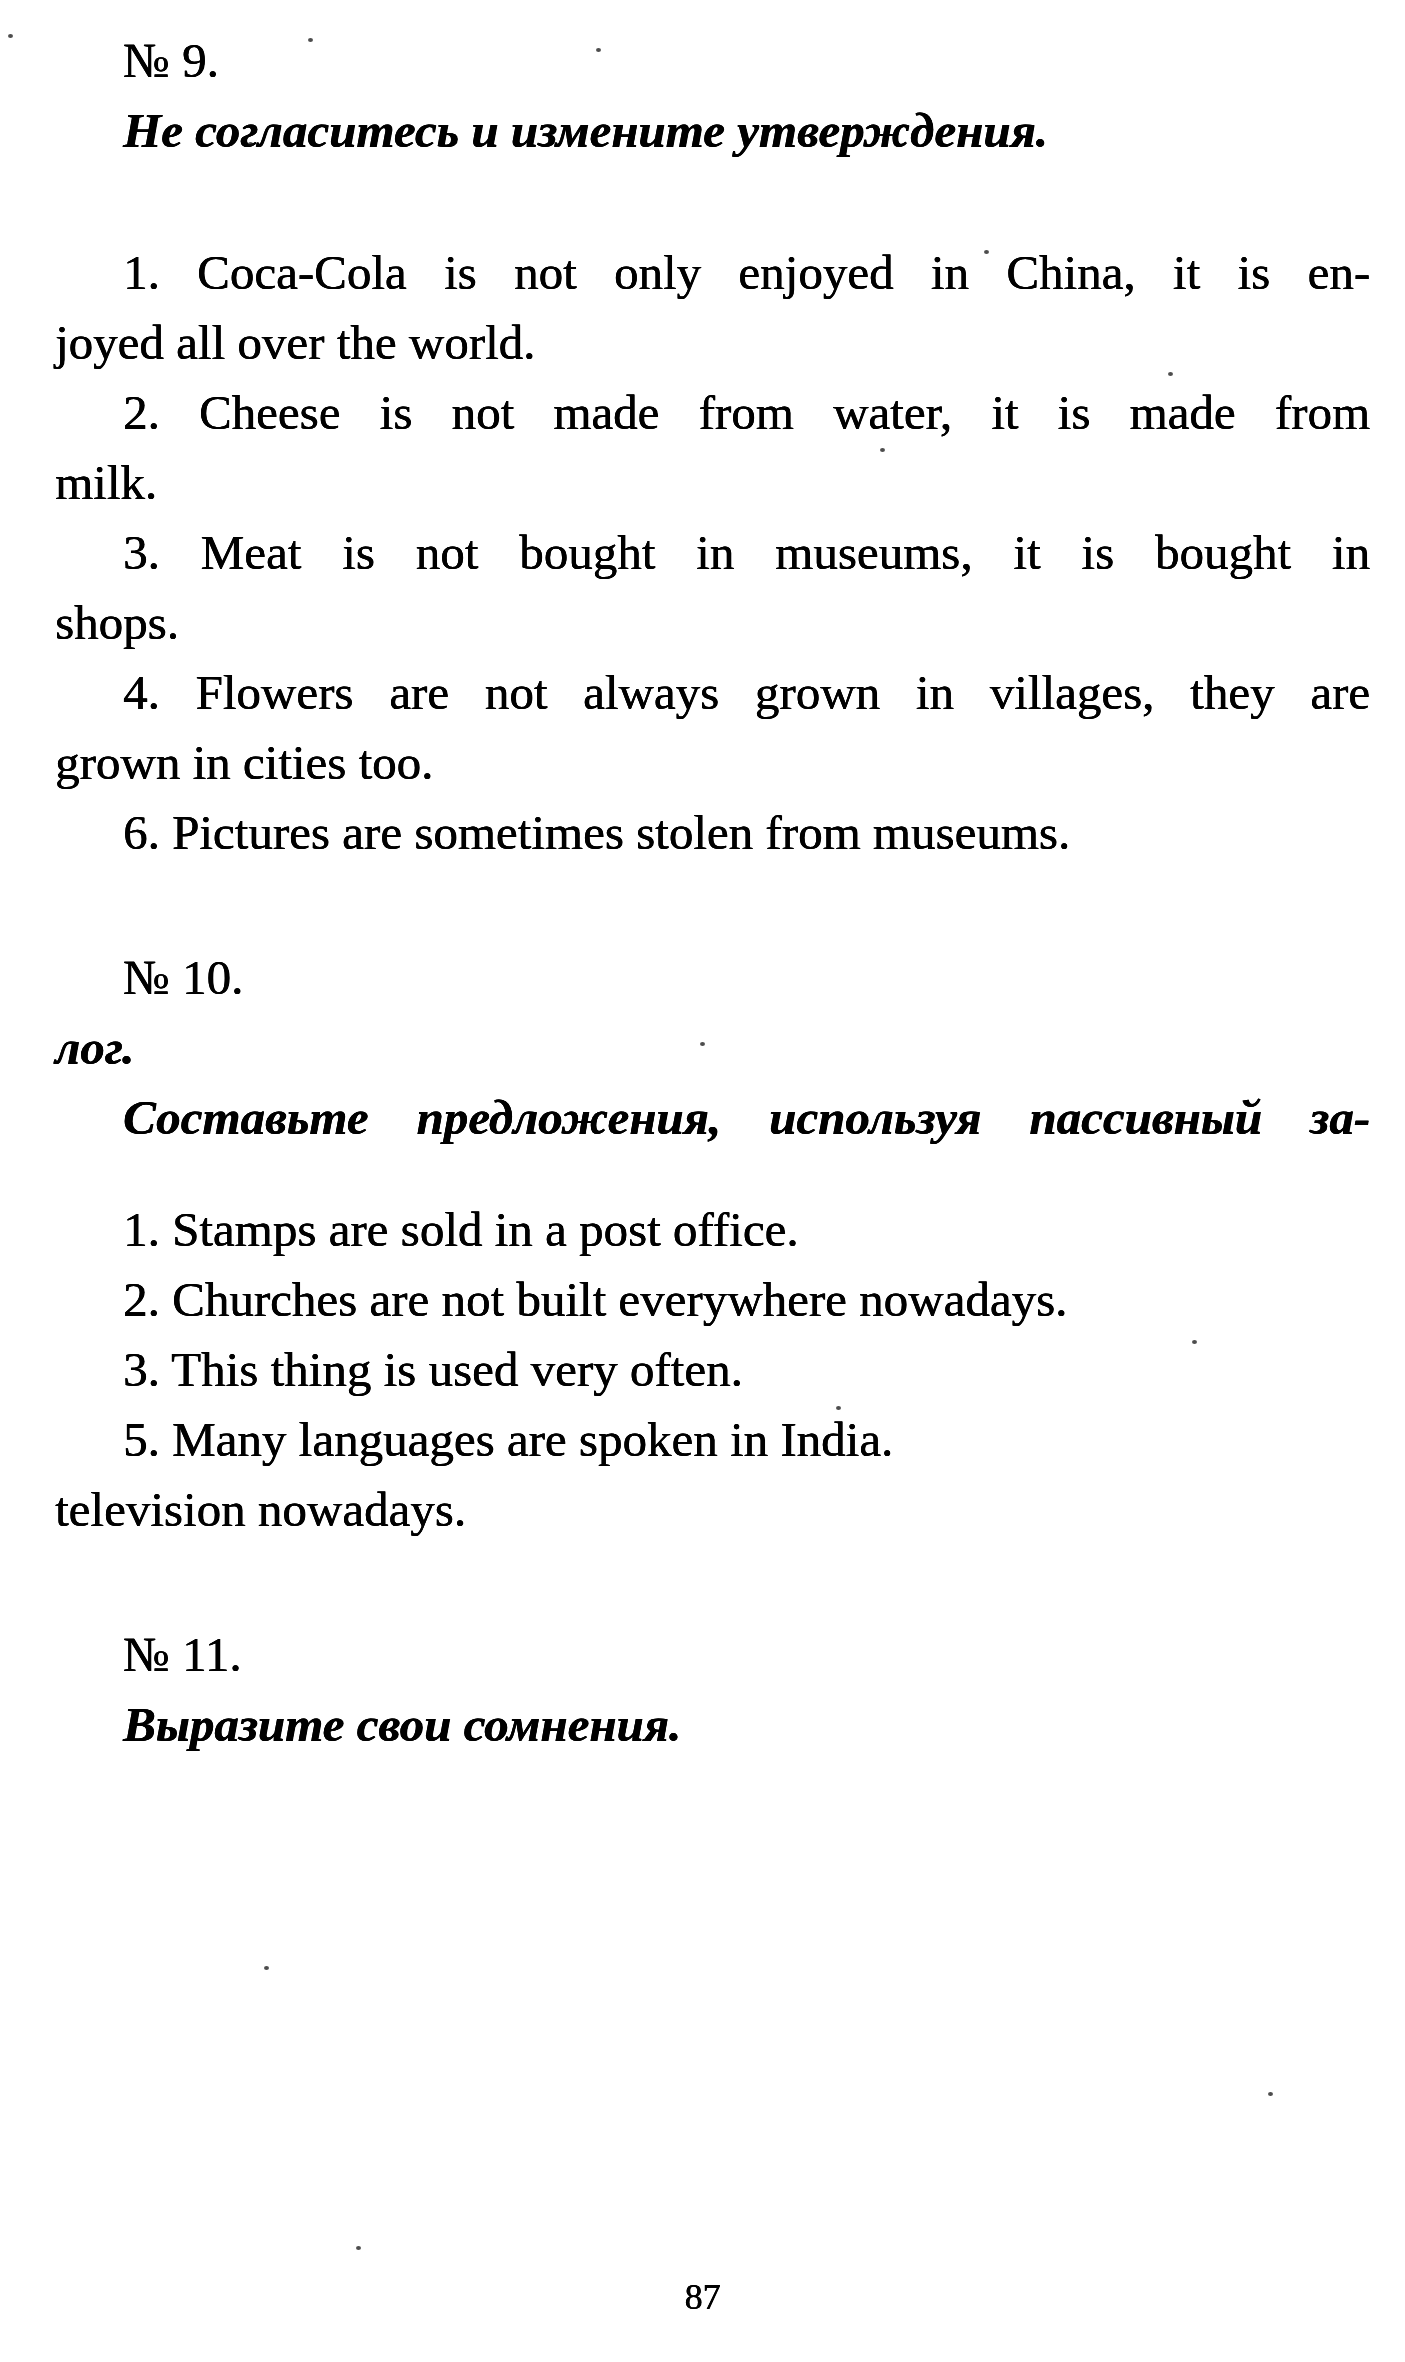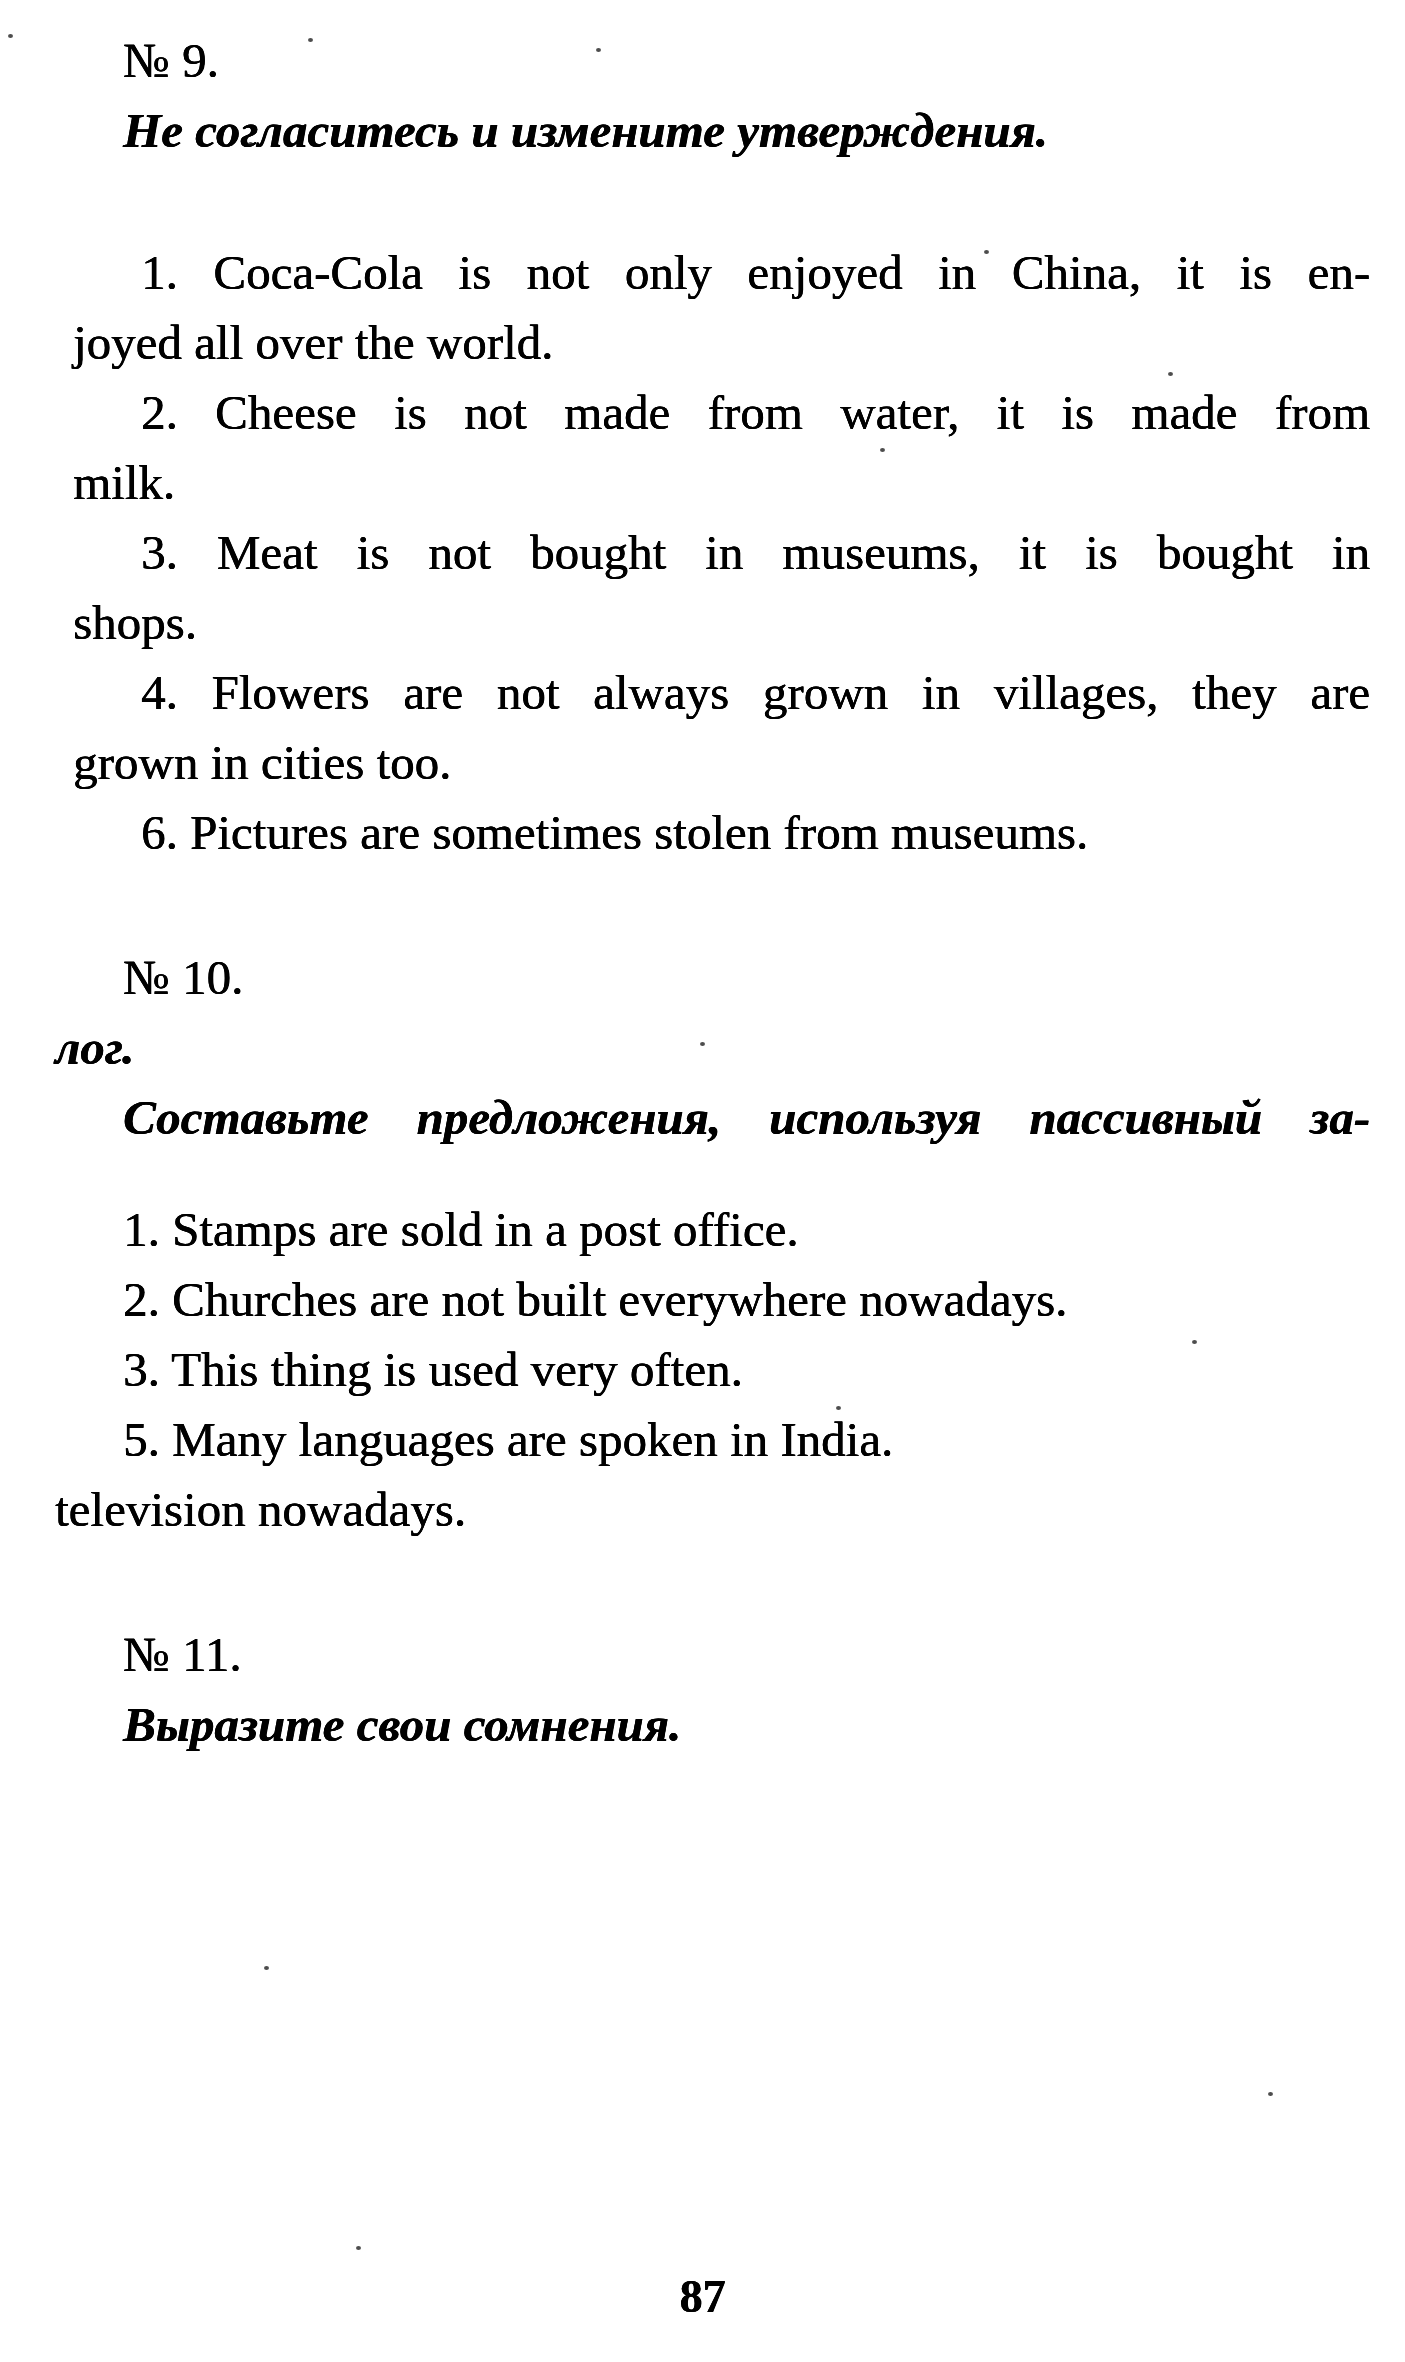--- a/index.html
+++ b/index.html
@@ -24,31 +24,30 @@
     font-size: 49px;
     line-height: 70px;
   }
   .indent { text-indent: 68px; }
   .justify {
     text-align: justify;
     text-align-last: justify;
   }
   .instruction { font-style: italic; font-weight: bold; }
   .items { margin-top: 42px; }
-  .sec-ex-9 .items { margin-top: 72px; margin-left: 18px; }
+  .sec-ex-9 .items { margin-top: 72px; }
   .sec-ex-10, .sec-ex-11 { margin-top: 75px; }
   .page-number {
     position: absolute;
     left: 0;
     right: 0;
     top: 2262px;
     text-align: center;
-    font-size: 46px;
+    font-size: 36px;
     line-height: 70px;
-    font-weight: bold;
   }
   .speck {
     position: absolute;
     width: 5px;
     height: 4px;
     background: #111111;
     border-radius: 50%;
     opacity: 0.75;
   }
 </style>

